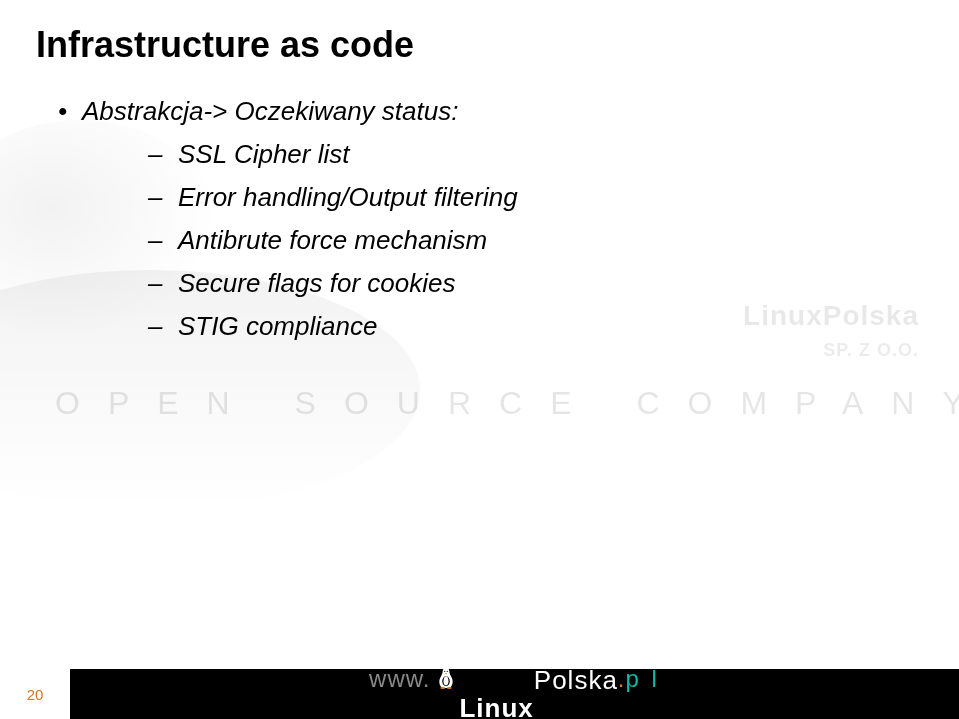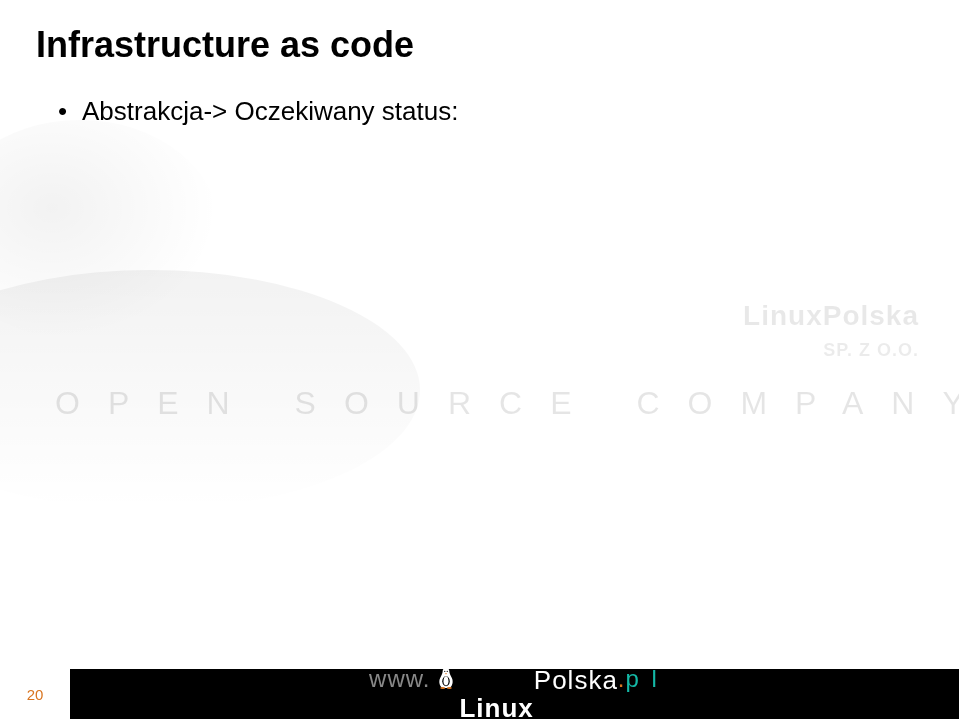--- a/index.html
+++ b/index.html
@@ -92,20 +92,21 @@
   list-style: none;
   padding-left: 22px;
 }
 
 ul.main-list > li {
   position: relative;
   font-size: 26px;
   color: #000;
   margin-bottom: 24px;
   padding-left: 24px;
+  font-style: italic;
 }
 
 ul.main-list > li::before {
   content: "•";
   position: absolute;
   left: 0;
   top: 0;
   font-size: 26px;
 }
 
@@ -222,20 +223,27 @@
   <div class="watermark-sub">SP. Z O.O.</div>
   <div class="watermark-tagline">OPEN SOURCE COMPANY</div>
 </div>
 
 <div class="content">
   <h1 class="title">Infrastructure as code</h1>
 
   <ul class="main-list">
     <li>
       <span>Abstrakcja-&gt; Oczekiwany status:</span>
+      <ul class="sub-list">
+        <li>SSL Cipher list</li>
+        <li>Error handling/Output filtering</li>
+        <li>Antibrute force mechanism</li>
+        <li>Secure flags for cookies</li>
+        <li>STIG compliance</li>
+      </ul>
     </li>
   </ul>
 </div>
 
 <div class="footer">
   <div class="footer-left">20</div>
   <div class="footer-bar">
     <div class="footer-url">
       <span class="url-www">www.</span>
       <span class="penguin-icon">

